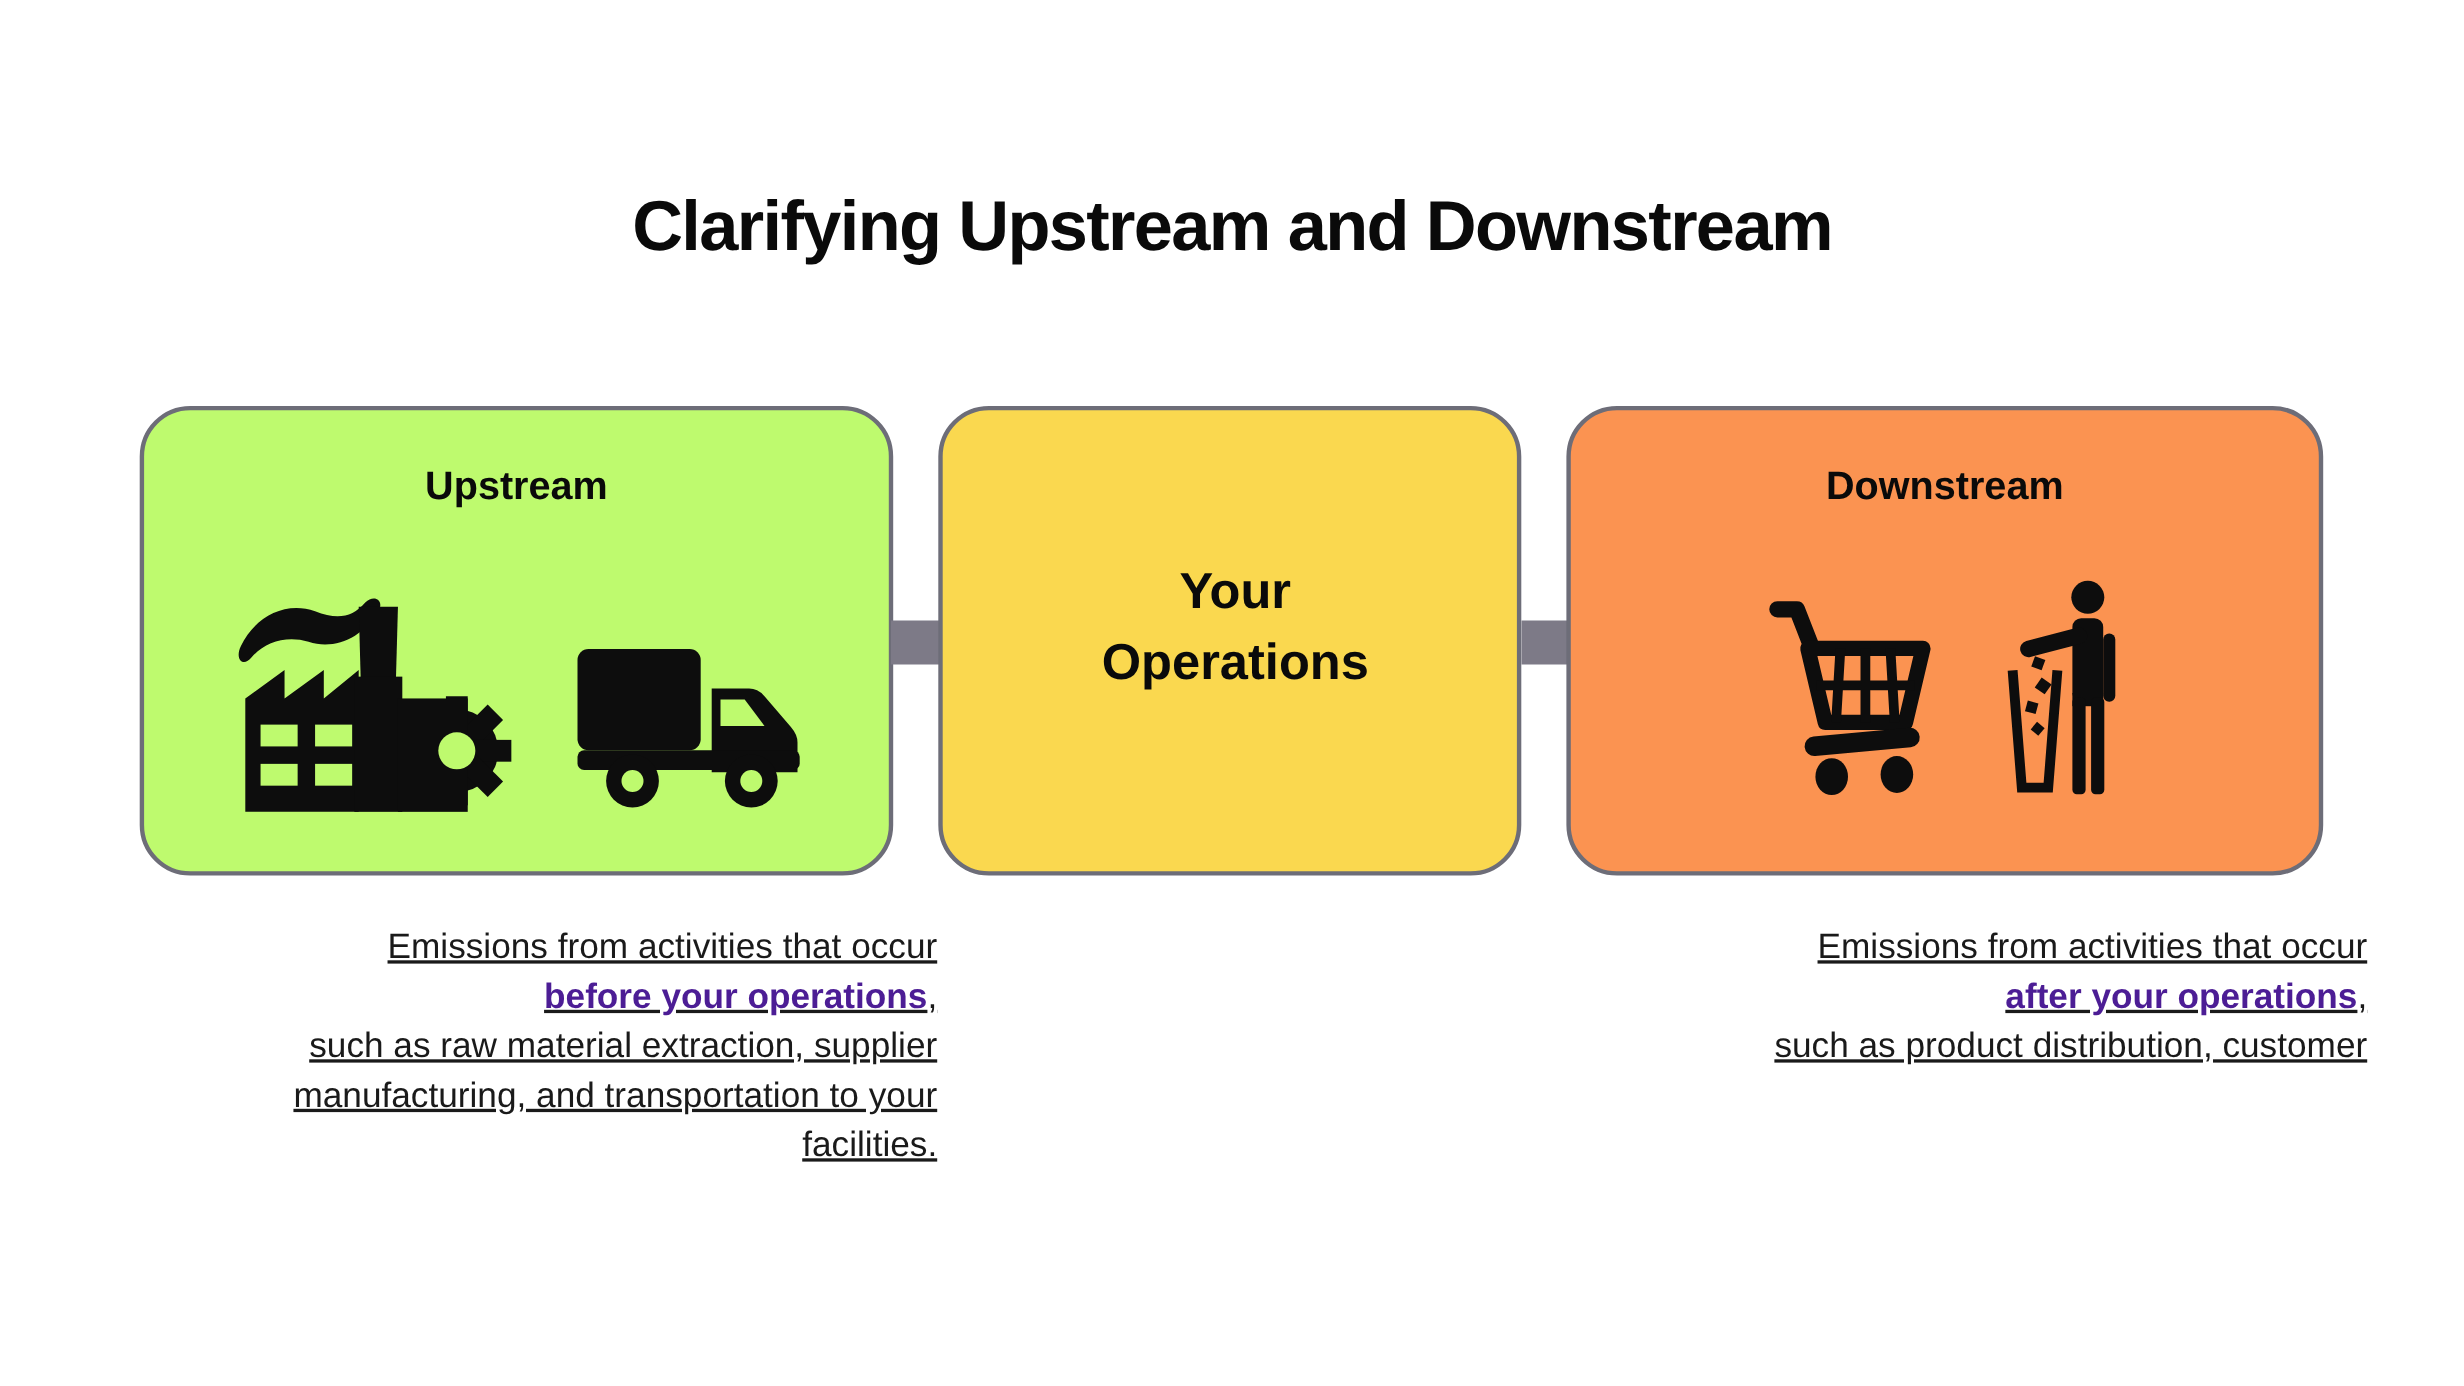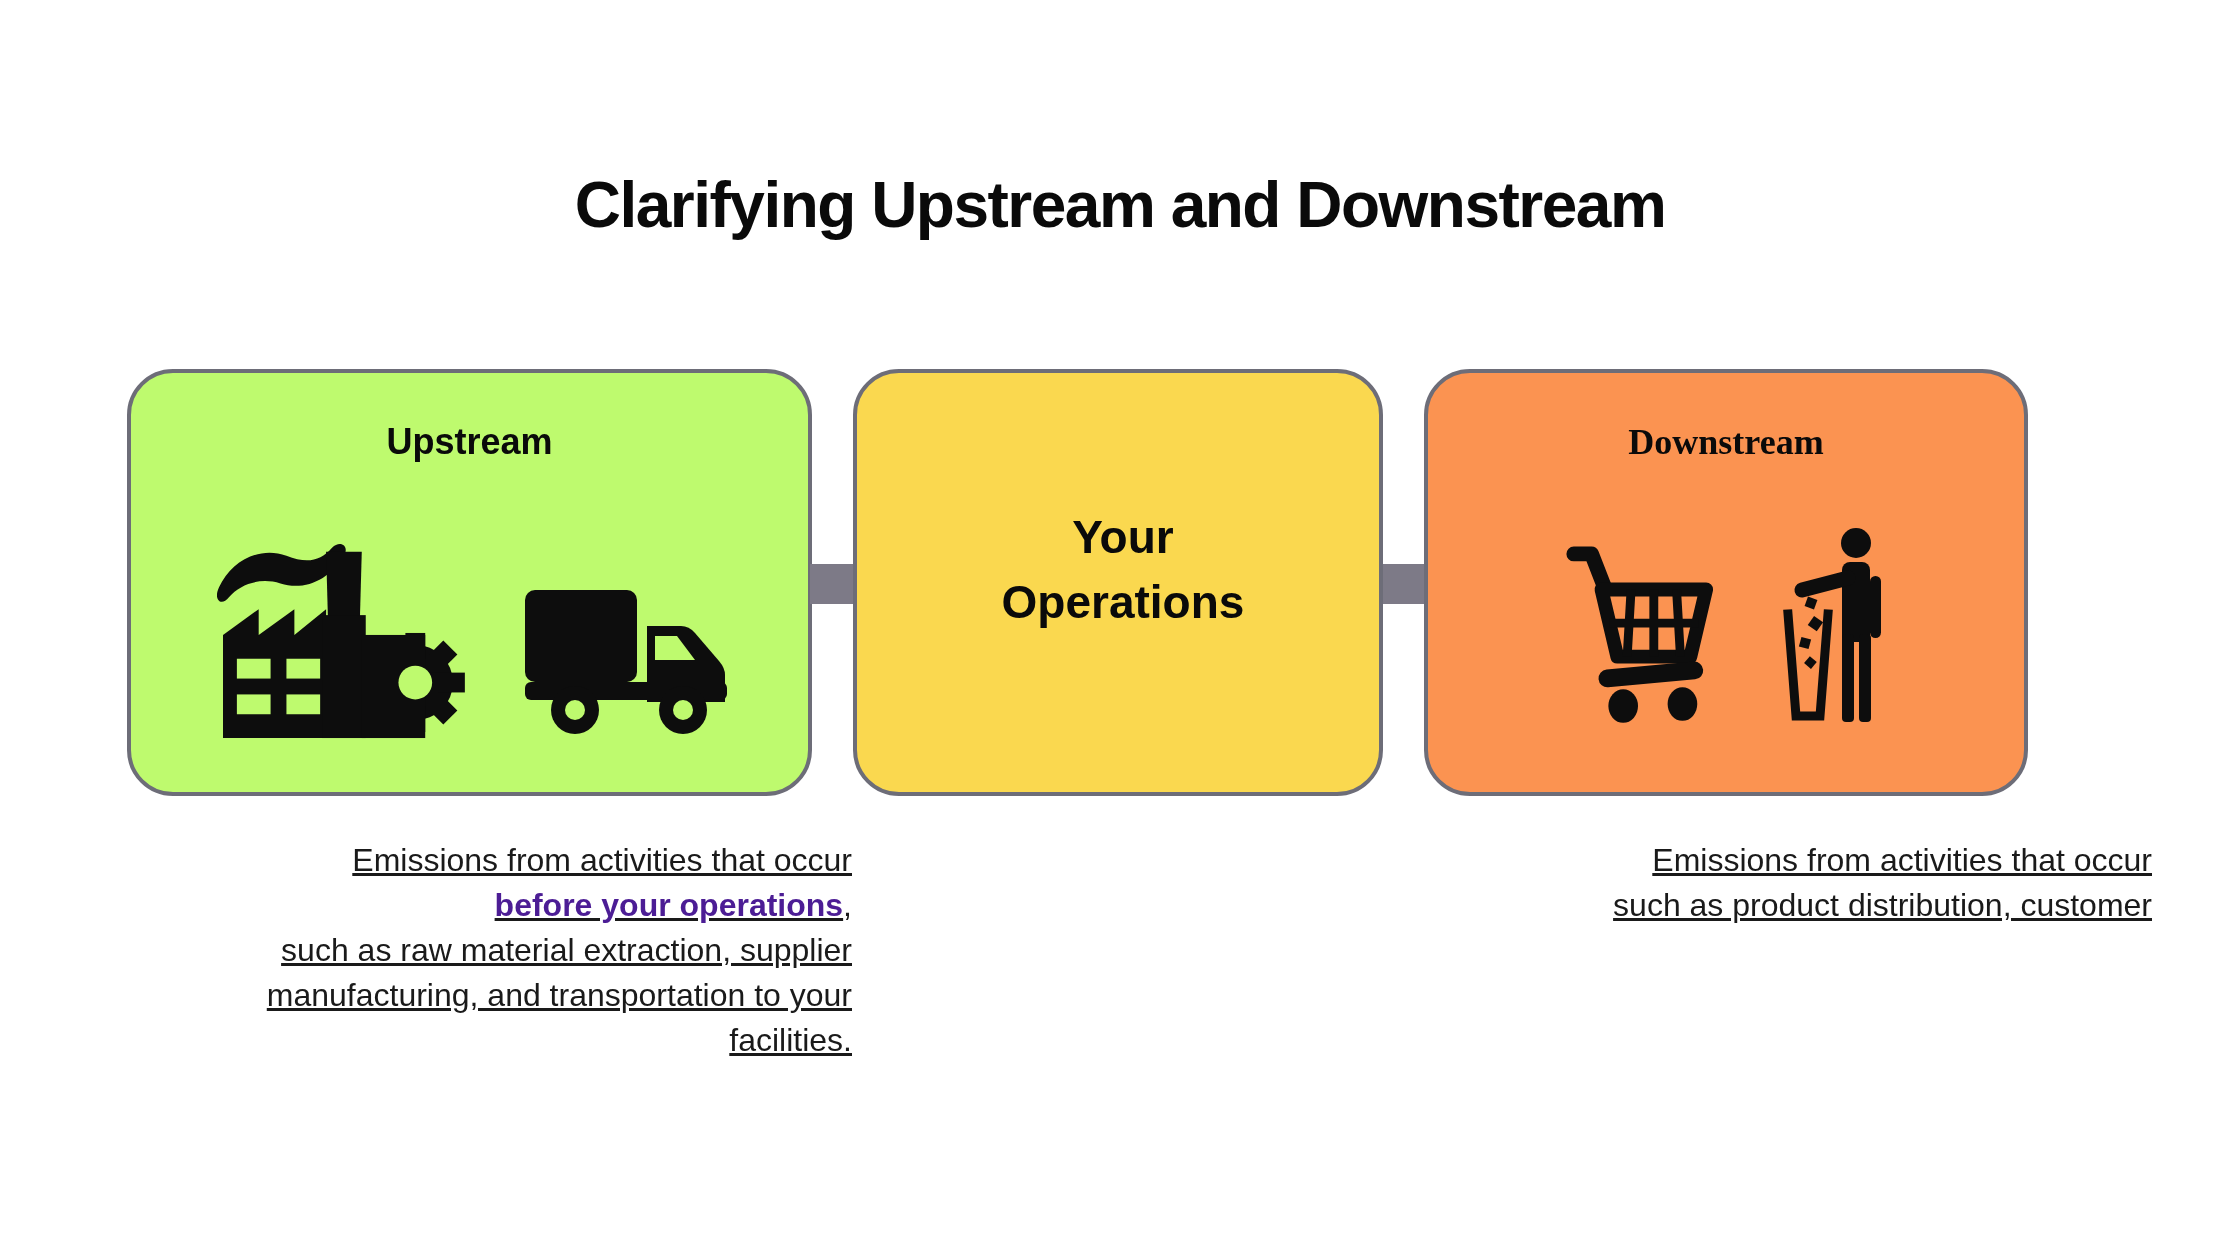--- a/index.html
+++ b/index.html
@@ -23,21 +23,21 @@
     position:absolute;left:0;top:168px;width:2240px;
     text-align:center;font-size:64px;font-weight:800;letter-spacing:-1.5px;
     color:#0A0A0A;
   }
   .box{
     position:absolute;top:369px;height:427px;box-sizing:border-box;
     border:4px solid var(--box-border);border-radius:46px;
   }
   .box-upstream{left:127px;width:685px;background:var(--upstream-fill);}
   .box-operations{left:853px;width:530px;background:var(--operations-fill);}
-  .box-downstream{left:1424px;width:604px;background:var(--downstream-fill);font-family:Liberation Serif, serif;}
+  .box-downstream{left:1424px;width:688px;background:var(--downstream-fill);}
   .box-label{
     position:absolute;left:0;right:0;top:48px;text-align:center;
     font-size:36px;font-weight:800;color:#0A0A0A;
   }
   .operations-label{
     position:absolute;left:50%;top:47%;transform:translate(-50%,-50%);
     text-align:center;font-size:46px;font-weight:800;line-height:1.42;color:#0A0A0A;
     width:100%;
     padding-left:10px;
   }
@@ -161,16 +161,17 @@
   <div class="desc desc-left">
     <div class="line">Emissions from activities that occur</div>
     <div class="line"><b>before your operations</b><span>,</span></div>
     <div class="line">such as raw material extraction, supplier</div>
     <div class="line">manufacturing, and transportation to your</div>
     <div class="line">facilities.</div>
   </div>
 
   <div class="desc desc-right">
     <div class="line">Emissions from activities that occur</div>
+    <div class="line"><b>after your operations</b><span>,</span></div>
     <div class="line">such as product distribution, customer</div>
   </div>
 
 </div>
 
 </body></html>

